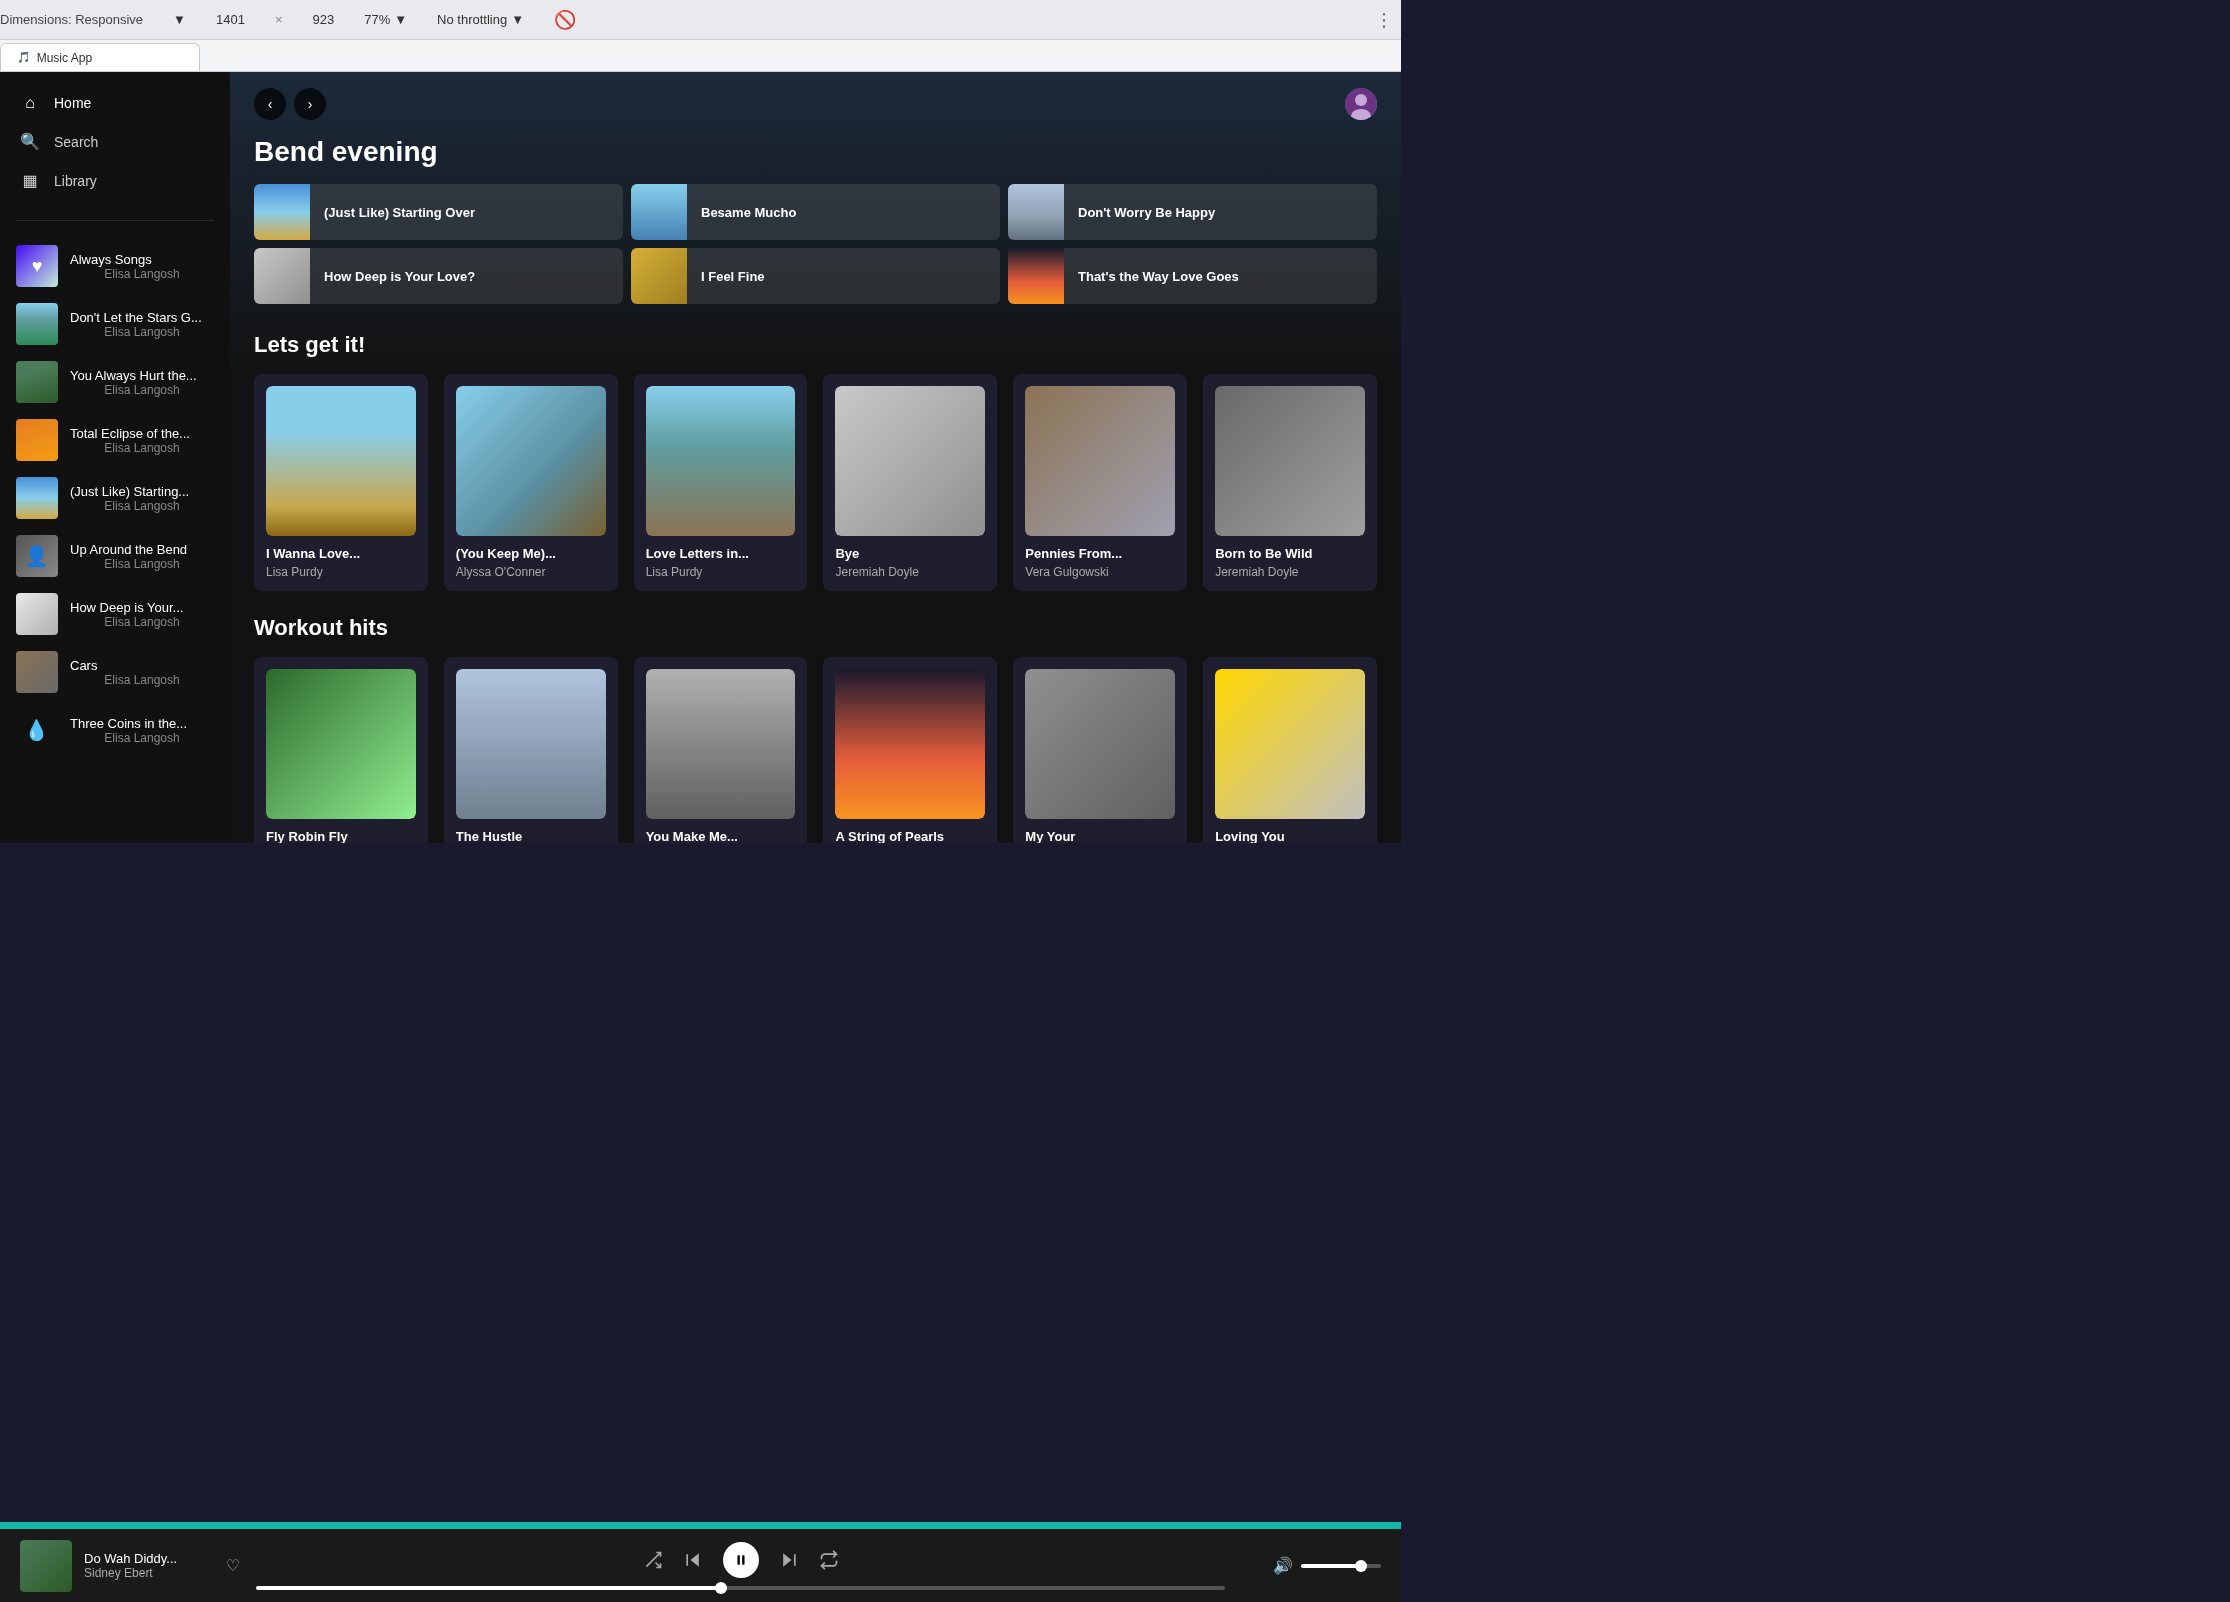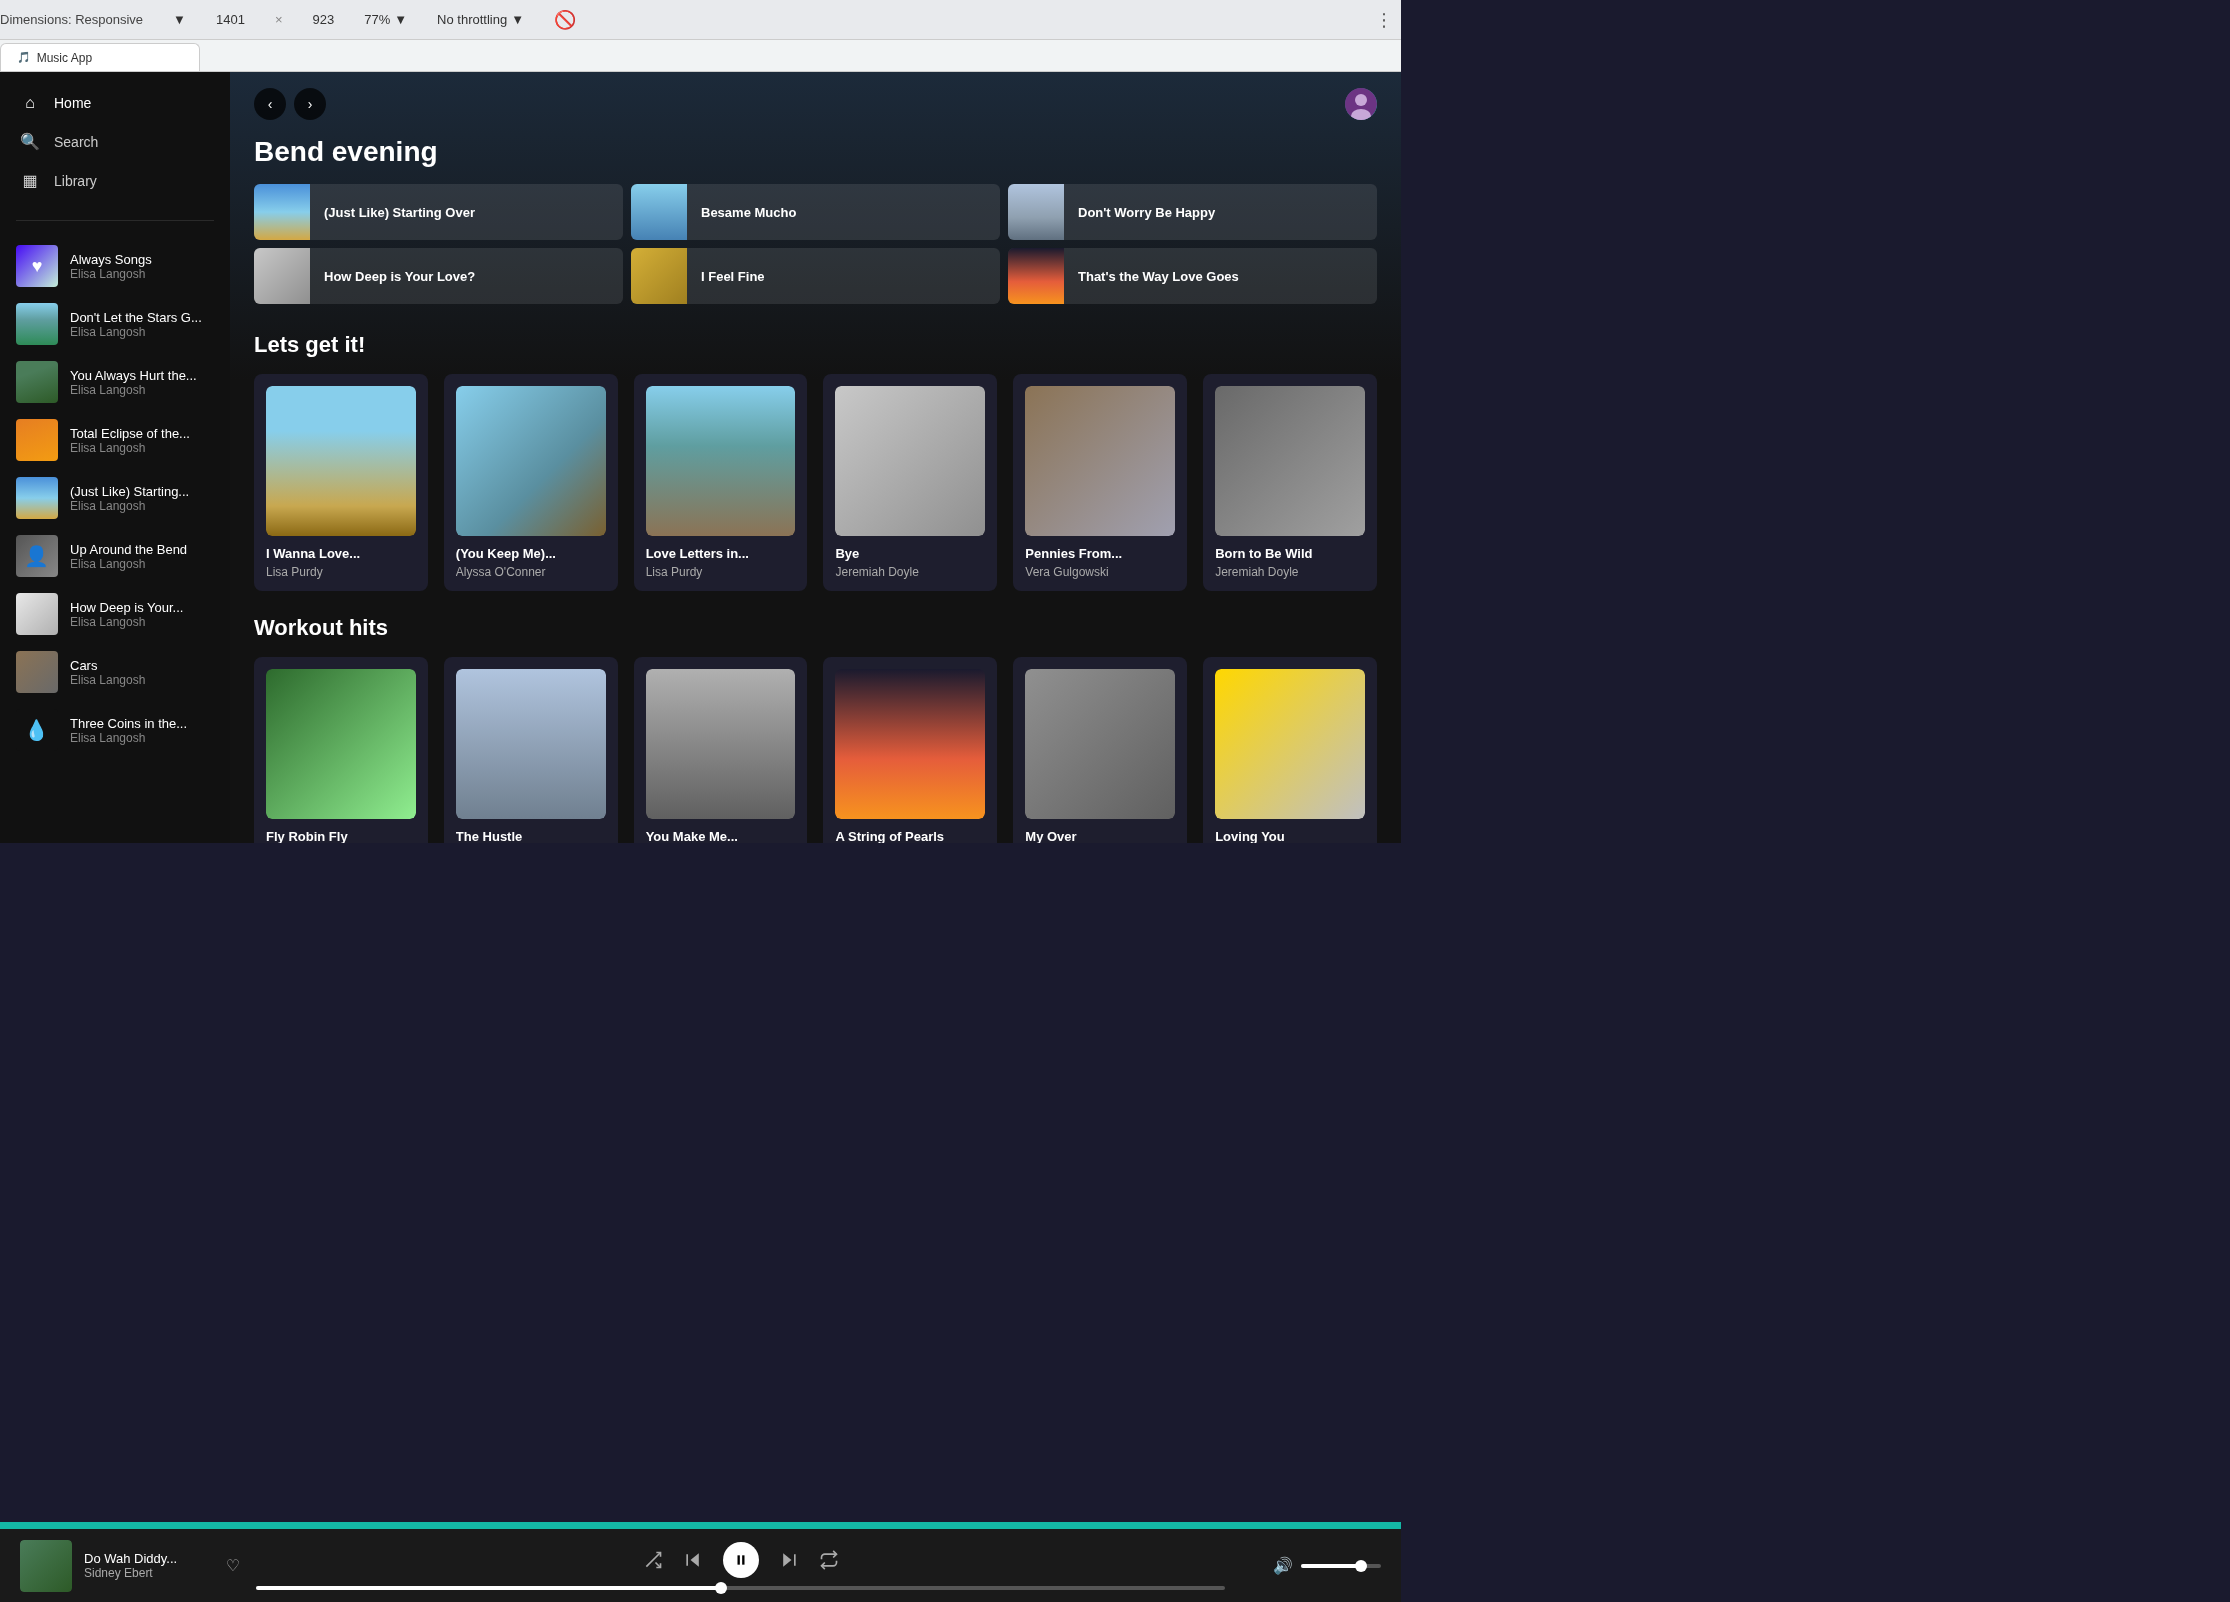--- a/index.html
+++ b/index.html
@@ -129,20 +129,21 @@
     .library-item-title {
       font-size: 13px;
       color: #fff;
       white-space: nowrap;
       overflow: hidden;
       text-overflow: ellipsis;
     }
     .library-item-sub {
       font-size: 12px;
       color: #888;
+      text-align: center;
     }
 
     
     .liked-thumb {
       background: linear-gradient(135deg, #450af5, #c4efd9);
       border-radius: 4px;
       width: 42px;
       height: 42px;
       display: flex;
       align-items: center;
@@ -737,21 +738,21 @@
             <div class="sq" style="background: linear-gradient(180deg, #1a1a2e 0%, #e55d3b 60%, #f7931e 100%); border-radius:6px;"></div>
           </div>
           <div class="card-title">A String of Pearls</div>
 
         </div>
 
         <div class="card">
           <div class="card-thumb">
             <div class="sq" style="background: linear-gradient(135deg, #909090 0%, #606060 100%); border-radius:6px;"></div>
           </div>
-          <div class="card-title">My Over</div>
+          <div class="card-title">My Your</div>
 
         </div>
 
         <div class="card">
           <div class="card-thumb">
             <div class="sq" style="background: linear-gradient(135deg, #ffd700 0%, #c0c0c0 100%); border-radius:6px;"></div>
           </div>
           <div class="card-title">Loving You</div>
 
         </div>

